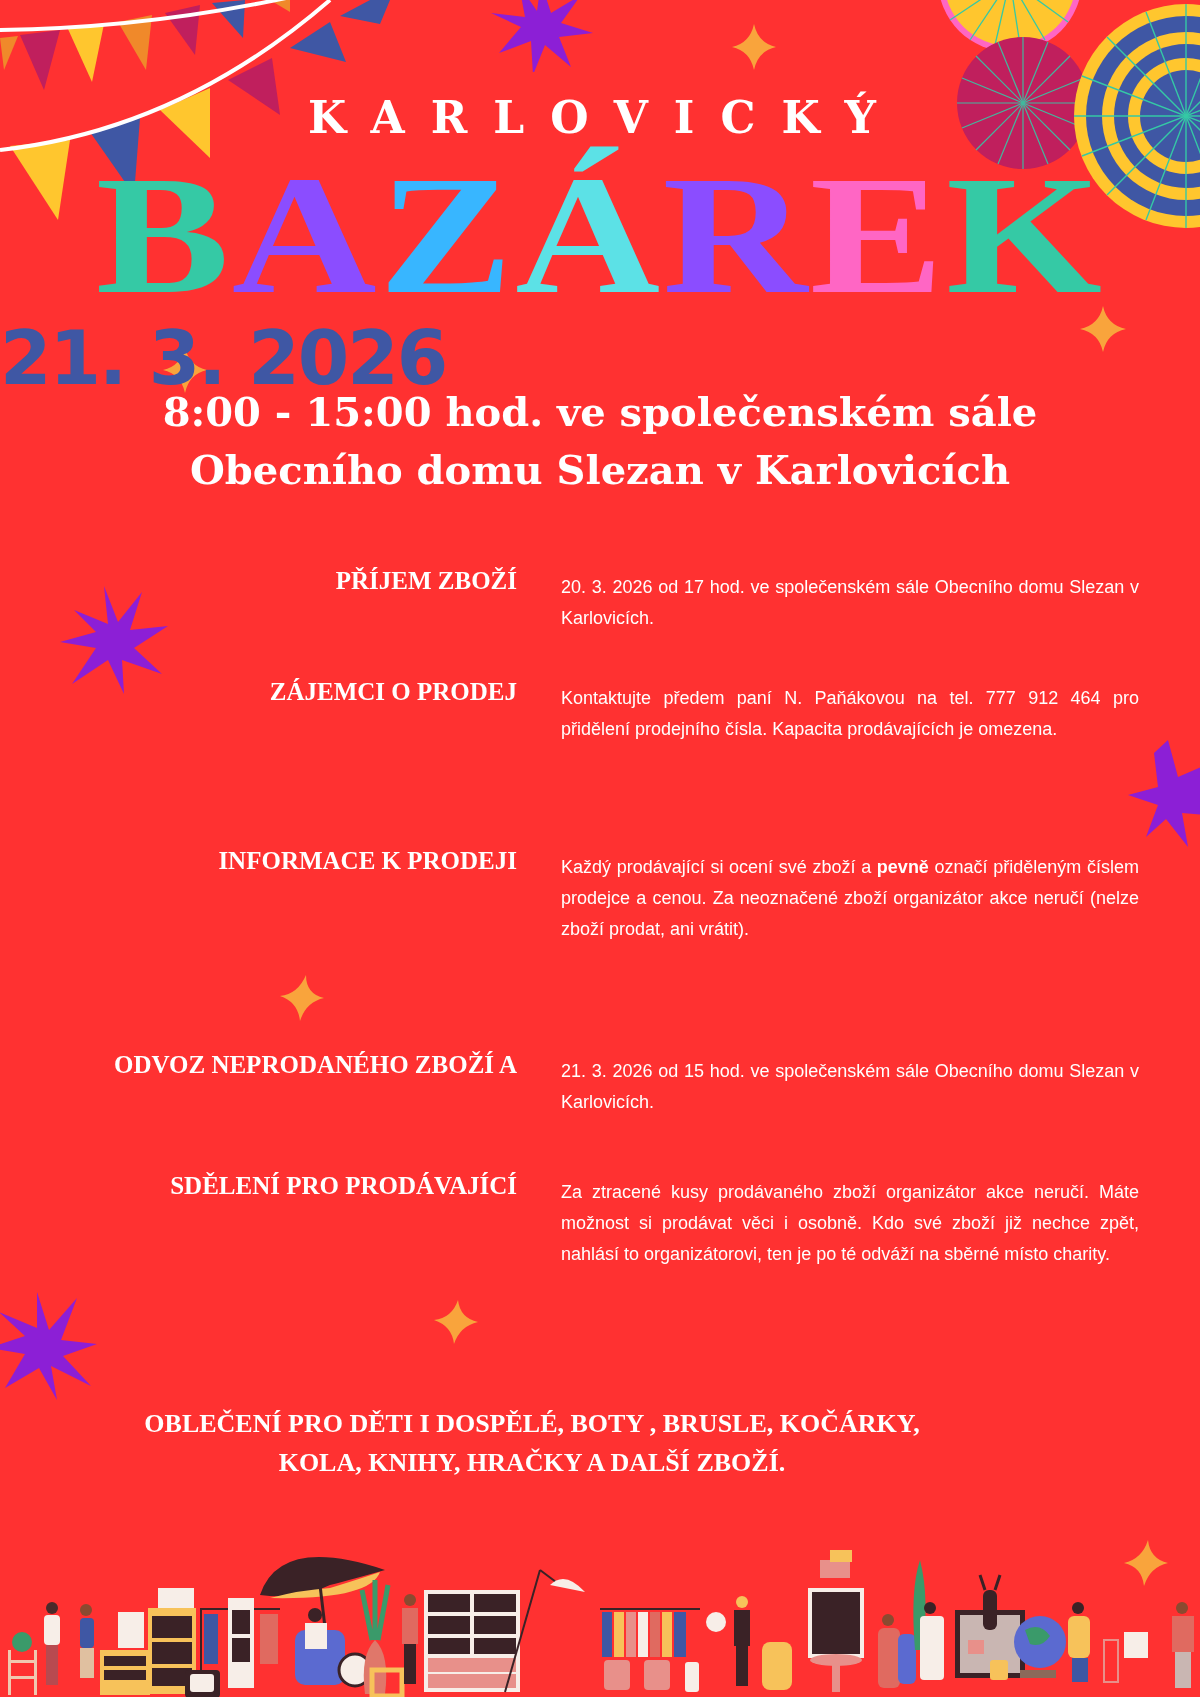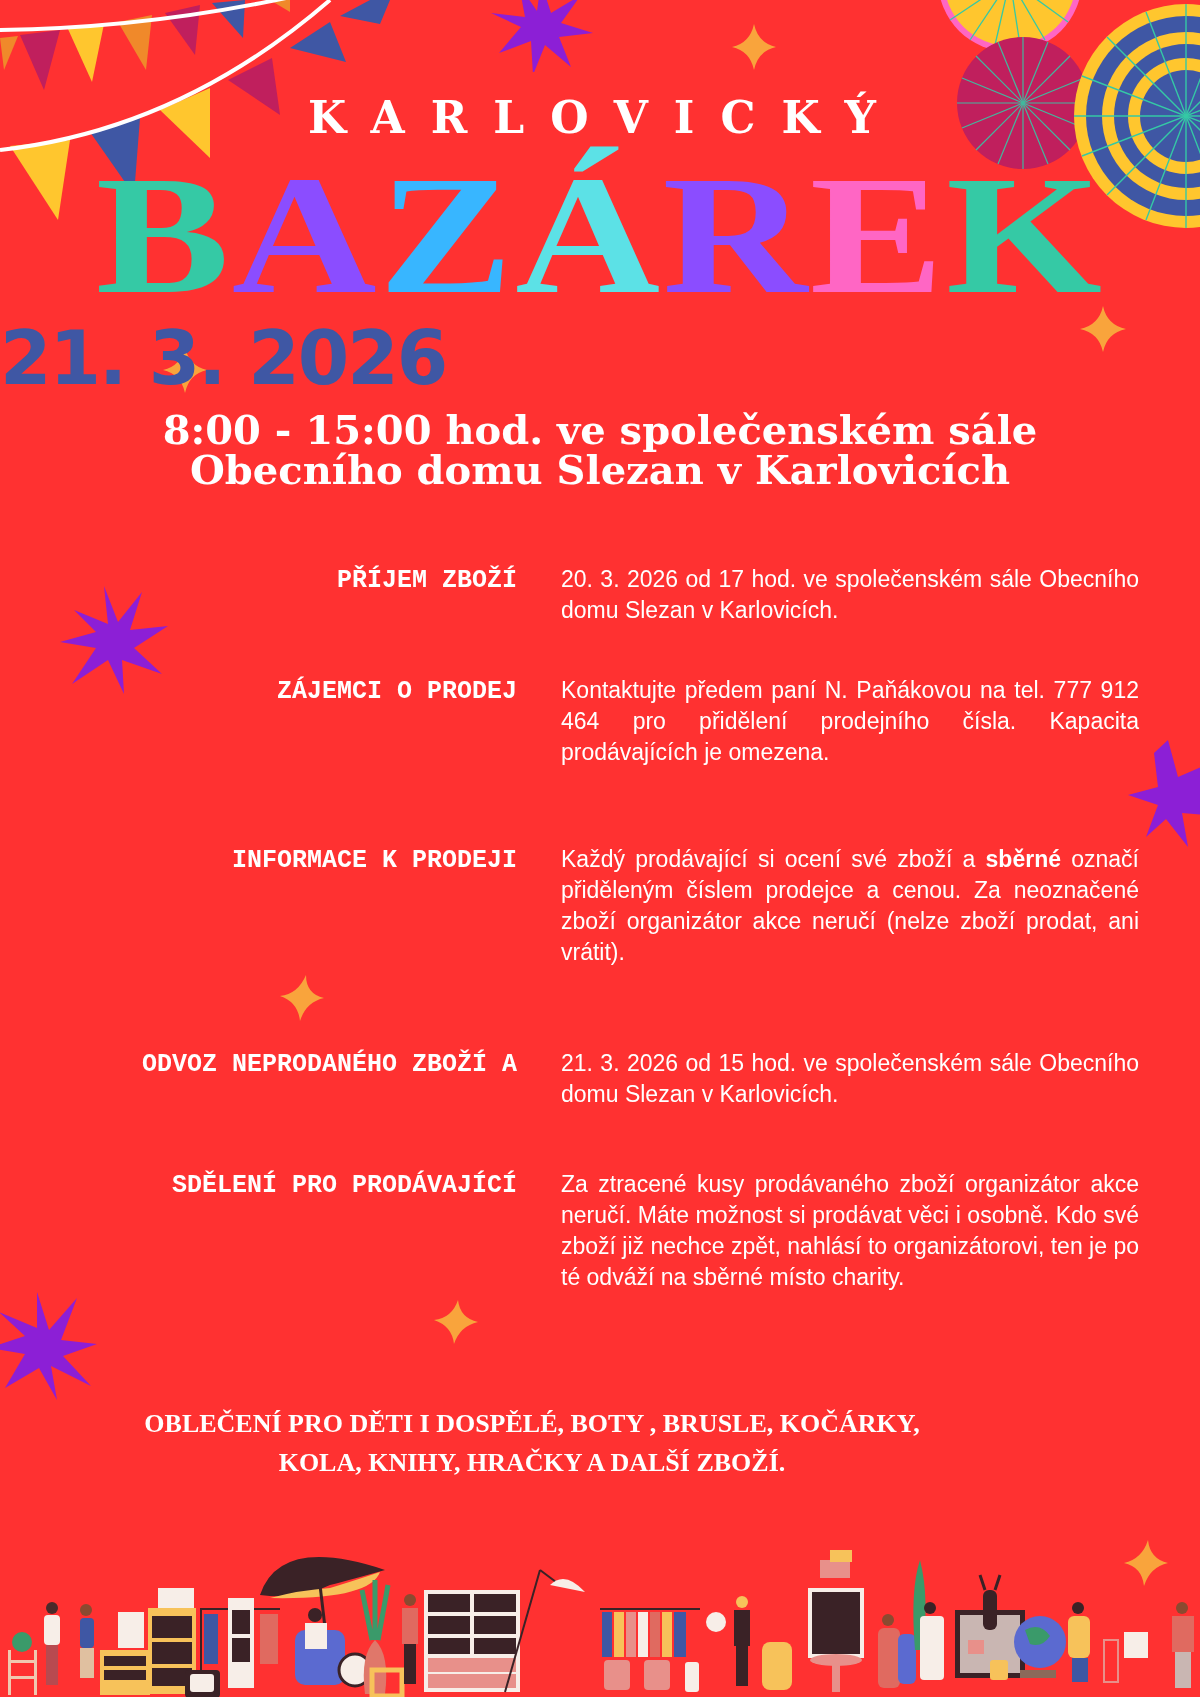--- a/index.html
+++ b/index.html
@@ -42,28 +42,28 @@
   .sub {
     position: absolute; left: 0; width: 1200px; text-align: center;
     font-family: "DejaVu Serif", serif; font-weight: bold;
     font-size: 40px; line-height: 48px; color: #fff;
   }
 
   
   .row { position: absolute; left: 0; width: 1200px; }
   .row .lbl {
     position: absolute; right: 683px; top: 0;
-    text-align: right; font-family: Liberation Mono, monospace;
+    text-align: right; font-family: Liberation Serif, serif;
     font-weight: bold; font-size: 25px; line-height: 34px;
     white-space: nowrap;
   }
   .row .txt {
-    position: absolute; left: 561px; width: 578px; top: 0;
+    position: absolute; left: 561px; width: 578px; top: 8px;
     font-family: "Liberation Sans", sans-serif;
-    font-size: 23px; line-height: 31px; text-align: justify;
+    font-size: 18px; line-height: 31px; text-align: justify;
   }
   .row .txt b { font-weight: bold; }
 
   .goods {
     position: absolute; top: 1404px; left: 0; width: 1064px;
     text-align: center;
     font-family: "Liberation Serif", serif; font-weight: bold;
     font-size: 26px; line-height: 39px; color: #fff;
   }
 
@@ -200,36 +200,36 @@
 </div>
 
 <div class="kicker">KARLOVICKÝ</div>
 
 <div class="title">
   <span style="color:#35c9a5">B</span><span style="color:#8b4dff">A</span><span style="color:#38b6ff">Z</span><span style="color:#5ce1e6">Á</span><span style="color:#8b4dff">R</span><span style="color:#ff66c4">E</span><span style="color:#35c9a5">K</span>
 </div>
 
 <div class="date">21. 3. 2026</div>
 
-<div class="sub" style="top:406px;">8:00 - 15:00 hod. ve společenském sále</div>
+<div class="sub" style="top:388px;">8:00 - 15:00 hod. ve společenském sále</div>
 <div class="sub" style="top:446px;">Obecního domu Slezan v Karlovicích</div>
 
 <div class="row" style="top:564px;">
   <div class="lbl">PŘÍJEM ZBOŽÍ</div>
   <div class="txt">20. 3. 2026 od 17 hod. ve společenském sále Obecního domu Slezan v Karlovicích.</div>
 </div>
 
 <div class="row" style="top:675px;">
   <div class="lbl">ZÁJEMCI O PRODEJ</div>
   <div class="txt">Kontaktujte předem paní N. Paňákovou na tel. 777 912 464 pro přidělení prodejního čísla. Kapacita prodávajících je omezena.</div>
 </div>
 
 <div class="row" style="top:844px;">
   <div class="lbl">INFORMACE K PRODEJI</div>
-  <div class="txt"><span>Každý prodávající si ocení své zboží a </span><b>sběrné</b><span> označí přiděleným číslem prodejce a cenou. Za neoznačené zboží organizátor akce neručí (nelze zboží prodat, ani vrátit).</span></div>
+  <div class="txt"><span>Každý prodávající si ocení své zboží a </span><b>pevně</b><span> označí přiděleným číslem prodejce a cenou. Za neoznačené zboží organizátor akce neručí (nelze zboží prodat, ani vrátit).</span></div>
 </div>
 
 <div class="row" style="top:1048px;">
   <div class="lbl" style="line-height:34px;">
     <div>ODVOZ NEPRODANÉHO ZBOŽÍ A</div>
   </div>
   <div class="txt">21. 3. 2026 od 15 hod. ve společenském sále Obecního domu Slezan v Karlovicích.</div>
 </div>
 
 <div class="row" style="top:1169px;">

